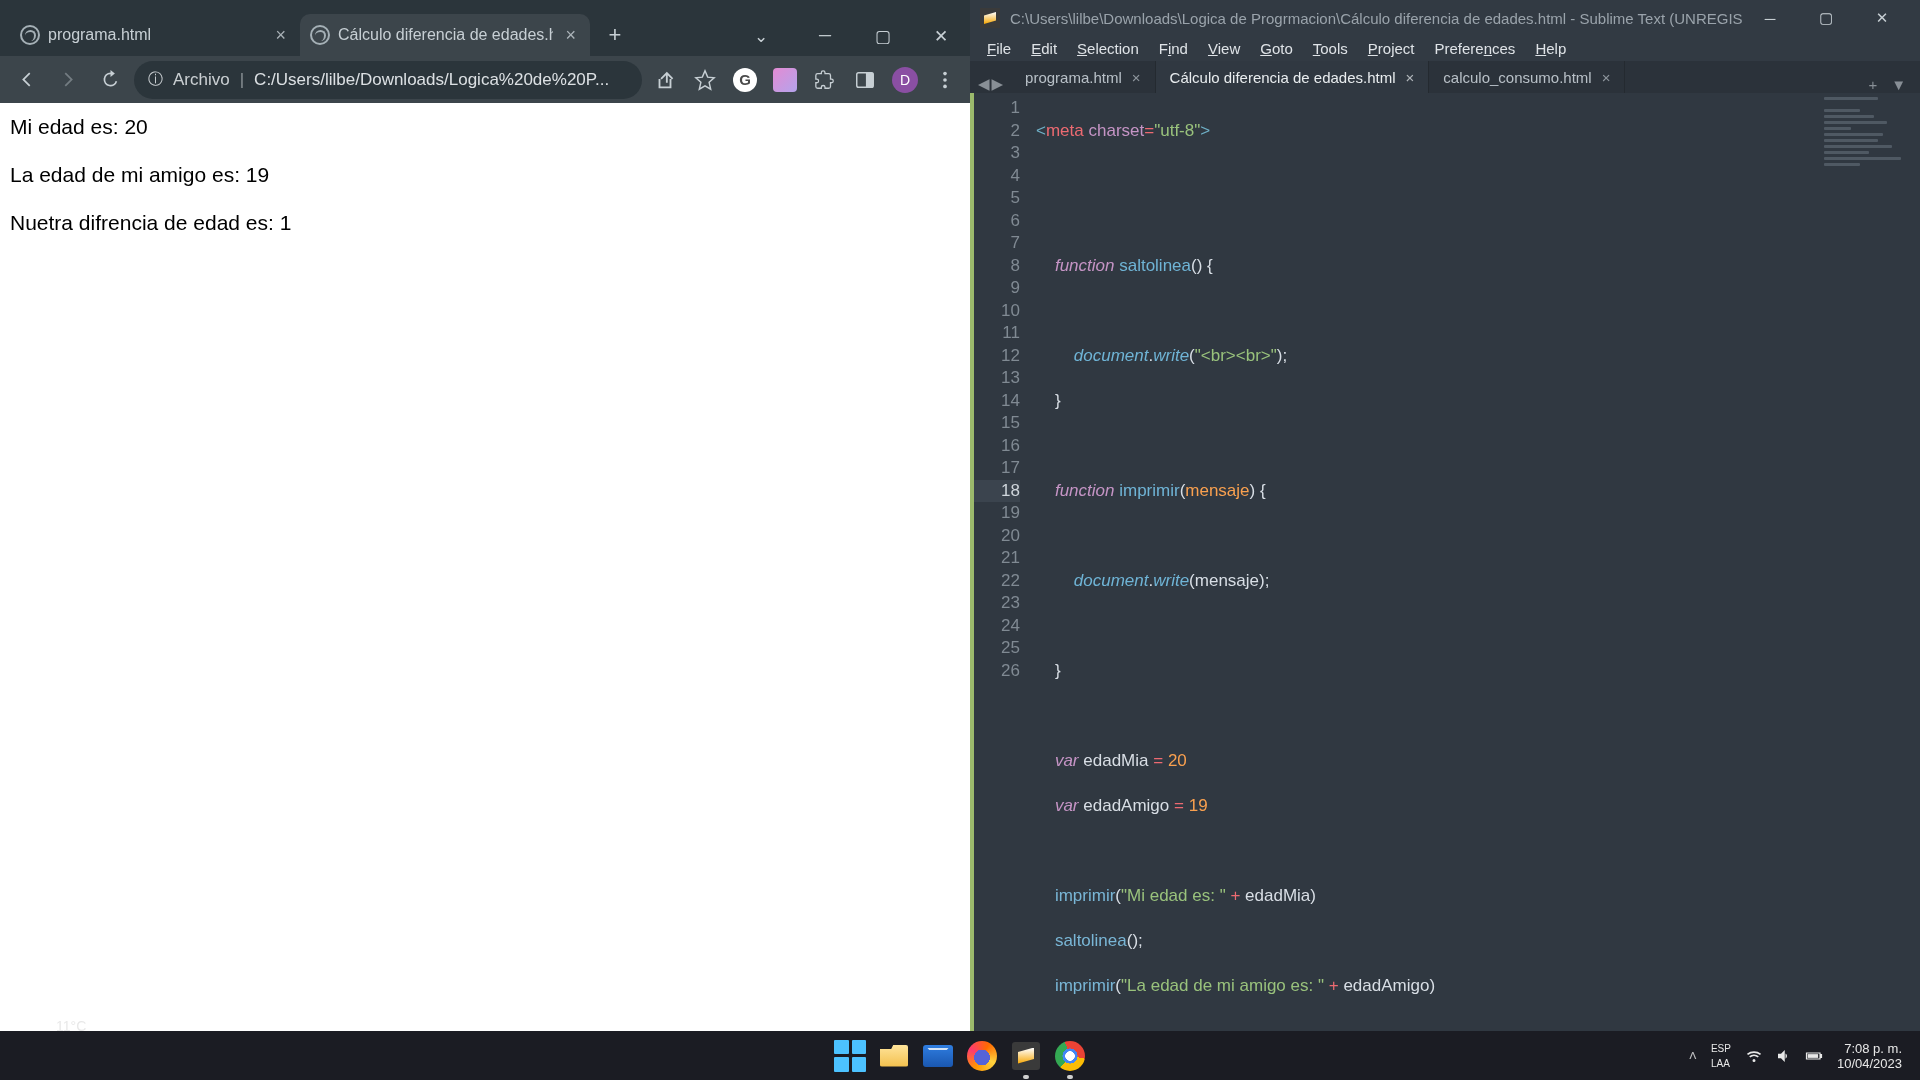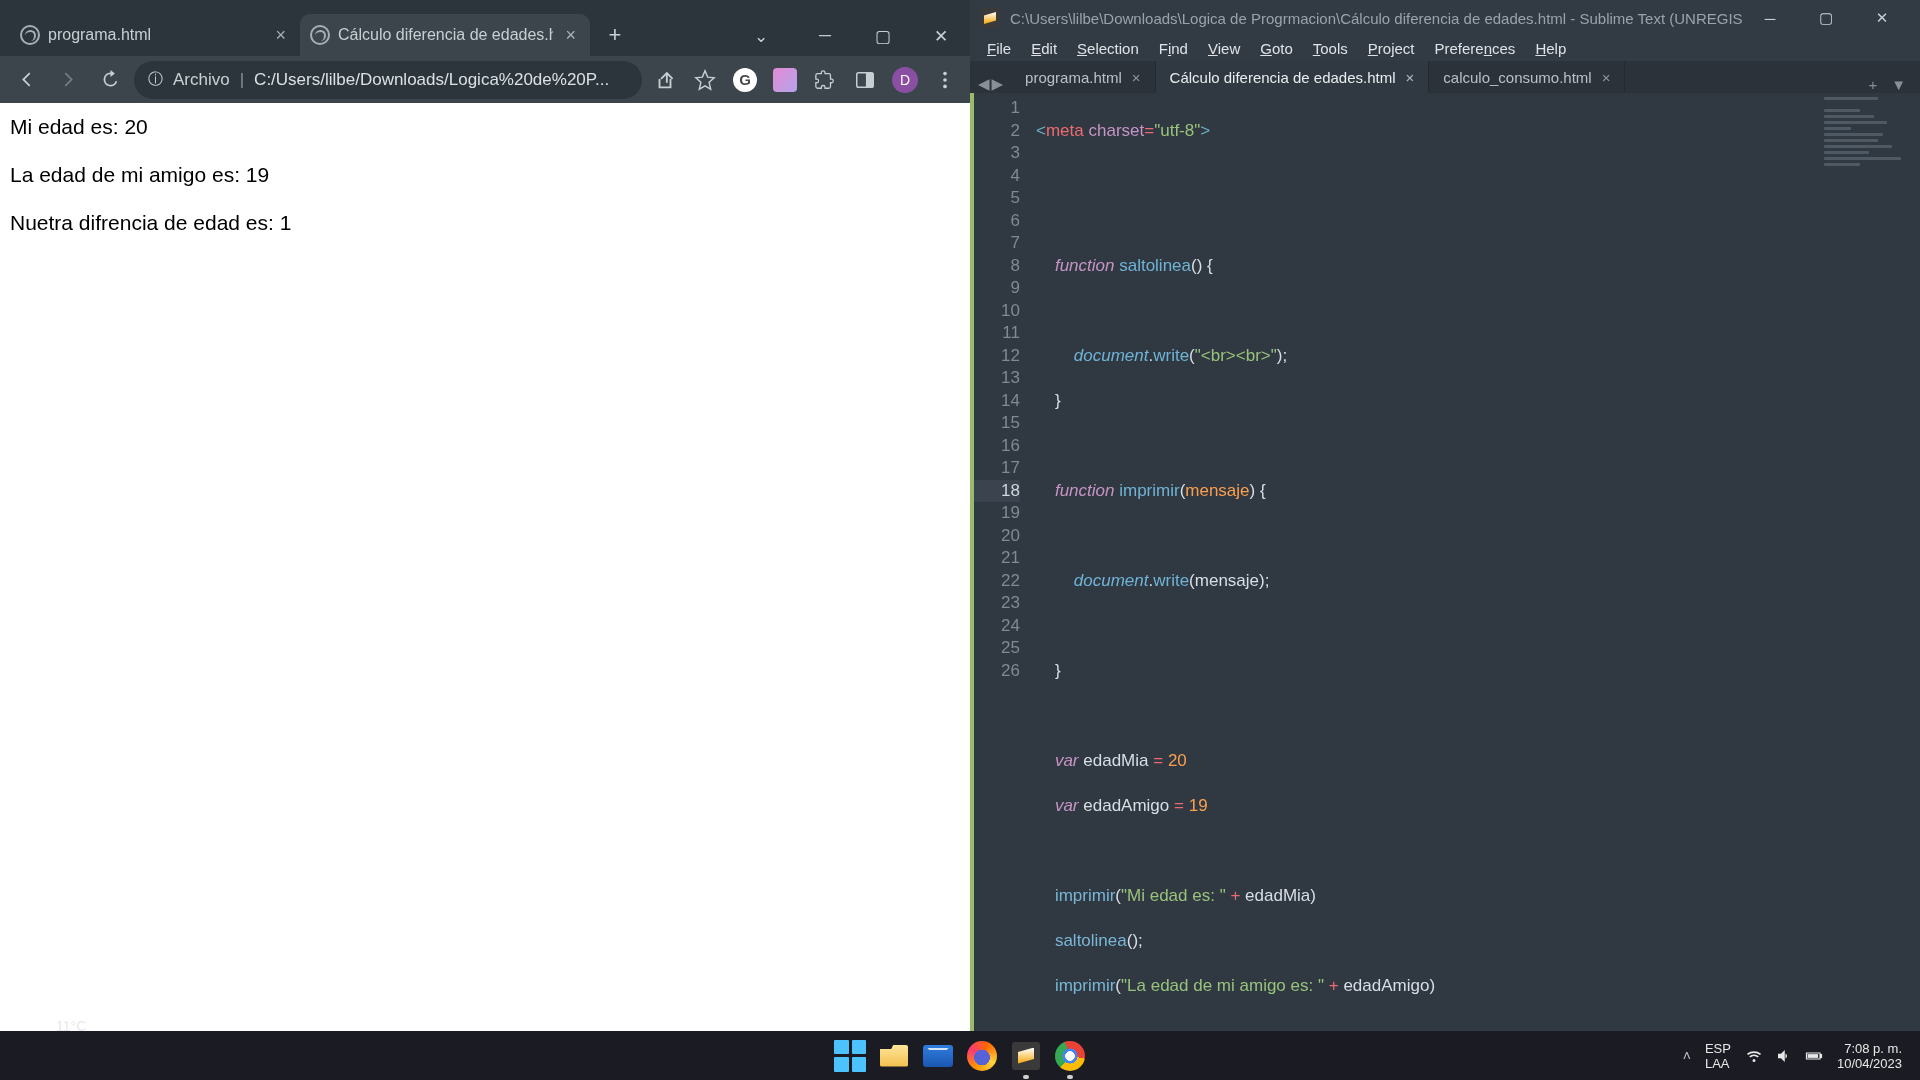--- a/index.html
+++ b/index.html
@@ -66,21 +66,21 @@
 .gutter .ln.hl { background: #3b444e; color: #cfd6dc; }
 .code { flex: 1; padding: 4px 0 0 6px; color: #d8dee5; white-space: pre; }
 .code .line { height: 22.5px; }
 .p  { color: #d8dee5; }
 .t-kw { color: #c594c5; font-style: italic; }     
 .t-tag{ color: #ec6a71; }                          
 .t-punc{ color: #6fb0c7; }                        
 .t-attr{ color: #c594c5; }                        
 .t-fn { color: #6fb4d6; }
 .t-obj{ color: #6fb4d6; font-style: italic; }     
-.t-call{color:#6fb4d6;}
+.t-call{color:#6fb4d6;font-style:italic;}
 .t-ucall{color:#79b6d6;}
 .t-op { color: #ec6a71; }                          
 .t-str{ color: #99c27c; }                         
 .t-num{ color: #f9a04f; }                         
 .t-param{color:#f9a04f;}
 
 .minimap { position: absolute; top: 4px; right: 6px; width: 90px; height: 80px; opacity: .55; }
 .minimap div { height: 3px; margin-bottom: 3px; border-radius: 1px; }
 
 
@@ -98,21 +98,21 @@
 .tb-app.active::after { content:""; position:absolute; bottom:-6px; left:50%; transform:translateX(-50%); width:6px; height:4px; background:#cfcfcf; border-radius:2px;}
 .ic-explorer { width: 28px; height: 22px; background: linear-gradient(180deg,#ffe49b,#f3c04e); clip-path: polygon(0 20%,40% 20%,48% 0,100% 0,100% 100%,0 100%); border-radius: 2px;}
 .ic-mail { width: 30px; height: 22px; background: linear-gradient(180deg,#2f7de0,#1a57b0); border-radius: 3px; position: relative;}
 .ic-mail::before{content:"";position:absolute;left:4px;right:4px;top:3px;height:10px;border:2px solid rgba(255,255,255,.8);border-radius:1px;border-bottom:none;clip-path:polygon(0 0,50% 100%,100% 0);}
 .ic-firefox{ width:30px;height:30px;border-radius:50%;background:radial-gradient(circle at 50% 55%,#5663d8 35%,transparent 36%),conic-gradient(from 210deg,#ff9400,#ff3b6e,#ff6a00,#ffd23e,#ff9400);}
 .ic-sublime{ width:28px; height:28px; background:#3a3a3a; display:flex; align-items:center; justify-content:center; border-radius:3px;}
 .ic-sublime::before{content:"";width:16px;height:16px;background:linear-gradient(180deg,#fff,#f7a600);clip-path:polygon(0 28%,100% 0,100% 72%,0 100%);}
 .ic-chrome{ width:30px;height:30px;border-radius:50%;background:radial-gradient(circle at 50% 50%,#fff 22%,#4285f4 23% 35%,transparent 36%),conic-gradient(from -20deg,#ea4335 0 120deg,#fbbc05 120deg 240deg,#34a853 240deg 360deg);}
 .tb-right { margin-left: auto; display: flex; align-items: center; gap: 14px; padding-right: 18px; }
 .tb-right .chev-up { font-size: 14px; opacity: .8; }
-.tb-lang { display: flex; flex-direction: column; line-height: 15px; font-size: 13px; }
+.tb-lang { display: flex; flex-direction: column; line-height: 15px; font-size: 10px; }
 .tb-tray { display: flex; gap: 12px; align-items: center; }
 .tb-tray svg { width: 18px; height: 18px; fill: #e8e8e8; }
 .tb-clock { display: flex; flex-direction: column; line-height: 15px; text-align: right; font-size: 13px; }
 </style>
 </head>
 <body>
 
 <div class="chrome">
   <div class="chrome-titlebar">
     <div class="chrome-tabs">

